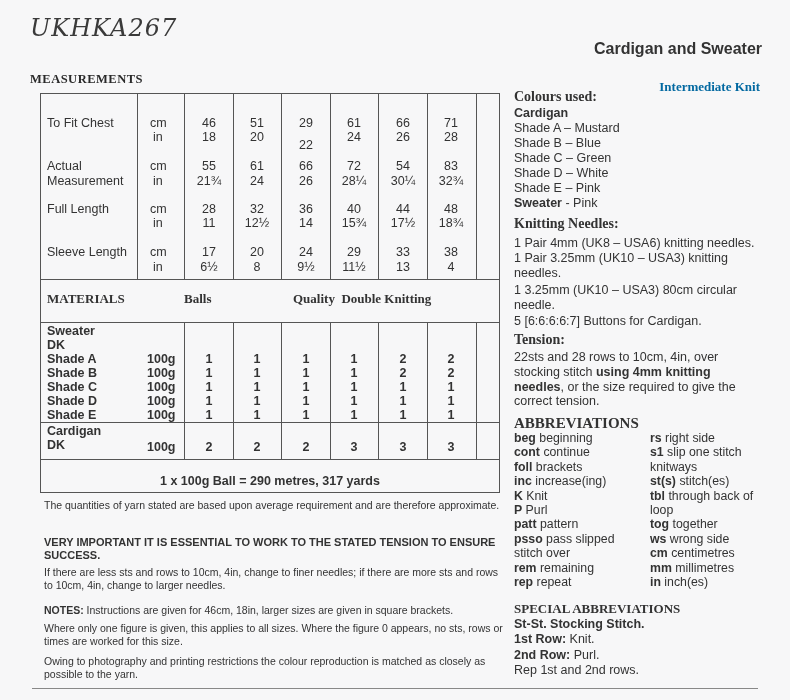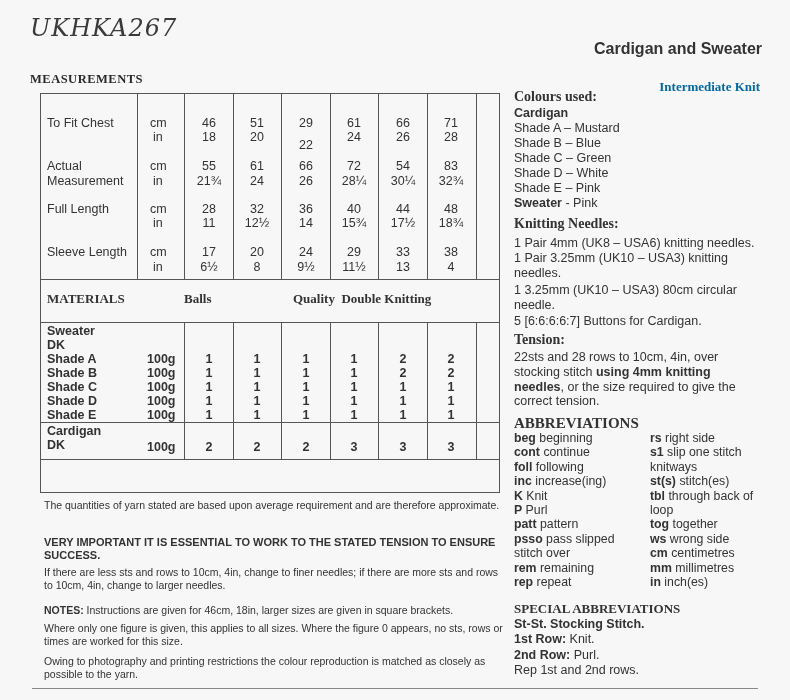--- a/index.html
+++ b/index.html
@@ -217,20 +217,21 @@
     <div class="cell b" style="left:6px;top:344px">DK</div>
     <div class="cell b" style="left:106px;top:346px">100g</div>
     <div class="cell b num" style="left:144px;top:346px">2</div>
     <div class="cell b num" style="left:192px;top:346px">2</div>
     <div class="cell b num" style="left:241px;top:346px">2</div>
     <div class="cell b num" style="left:289px;top:346px">3</div>
     <div class="cell b num" style="left:338px;top:346px">3</div>
     <div class="cell b num" style="left:386px;top:346px">3</div>
   </div>
 
+  <div class="cell b" style="left:0;width:100%;text-align:center;top:380px">1 x 100g Ball = 290 metres, 317 yards</div>
 </div>
 
 <div class="abs note" style="top:499px">The quantities of yarn stated are based upon average requirement and are therefore approximate.</div>
 <div class="abs note b" style="top:536px">VERY IMPORTANT IT IS ESSENTIAL TO WORK TO THE STATED TENSION TO ENSURE SUCCESS.</div>
 <div class="abs note" style="top:566px">If there are less sts and rows to 10cm, 4in, change to finer needles; if there are more sts and rows to 10cm, 4in, change to larger needles.</div>
 <div class="abs note" style="top:604px">
   <b>NOTES:</b><span id="notes-sizes-text"> Instructions are given for 46cm, 18in, larger sizes are given in square brackets.</span>
 </div>
 <div class="abs note" style="top:622px">Where only one figure is given, this applies to all sizes. Where the figure 0 appears, no sts, rows or times are worked for this size.</div>
 <div class="abs note" style="top:655px">Owing to photography and printing restrictions the colour reproduction is matched as closely as possible to the yarn.</div>
@@ -261,21 +262,21 @@
 </div>
 <div class="abs rc" style="top:380px">
   <b>needles</b><span>, or the size required to give the</span>
 </div>
 <div class="abs rc" style="top:394px">correct tension.</div>
 
 <div class="abs rc" style="top:416px;font-family:'Liberation Serif',serif;font-weight:bold;font-size:15px">ABBREVIATIONS</div>
 <div class="abs rc abbr" style="top:431px" id="abbr-left">
     <div><b>beg</b><span> beginning</span></div>
     <div><b>cont</b><span> continue</span></div>
-    <div><b>foll</b><span> following</span></div>
+    <div><b>foll</b><span> brackets</span></div>
     <div><b>inc</b><span> increase(ing)</span></div>
     <div><b>K</b><span> Knit</span></div>
     <div><b>P</b><span> Purl</span></div>
     <div><b>patt</b><span> pattern</span></div>
     <div><b>psso</b><span> pass slipped</span></div>
     <div><span>stitch over</span></div>
     <div><b>rem</b><span> remaining</span></div>
     <div><b>rep</b><span> repeat</span></div>
   </div>
 <div class="abs abbr" style="left:650px;top:431px;color:#333" id="abbr-right">

